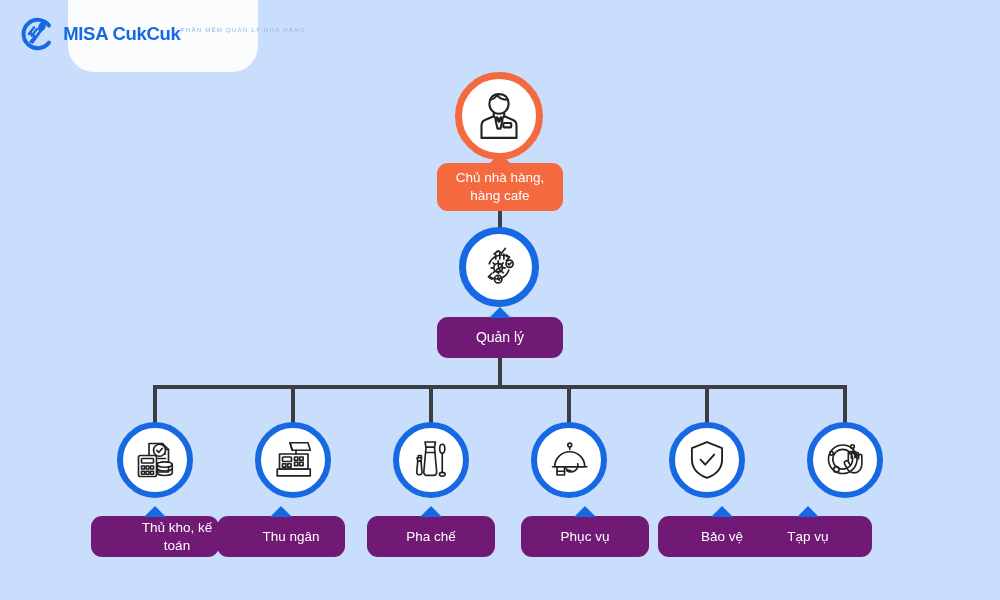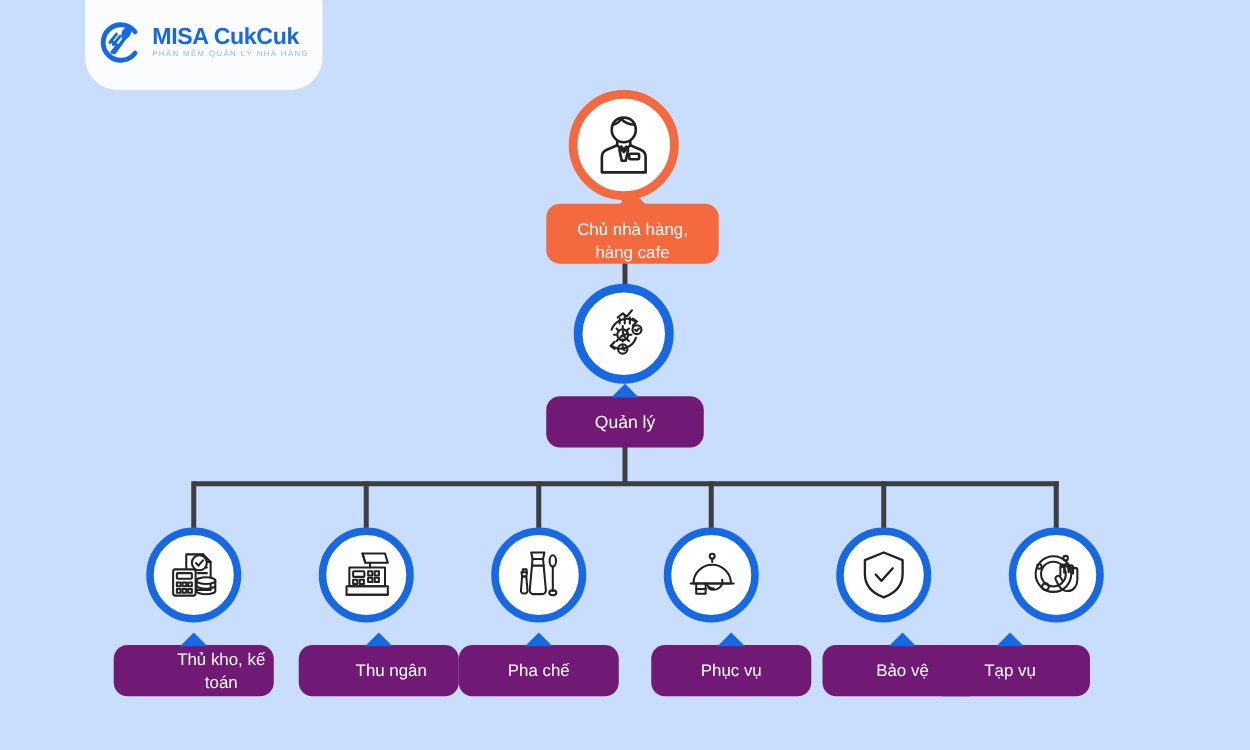--- a/index.html
+++ b/index.html
@@ -37,21 +37,21 @@
     position: absolute;
     top: 0;
     width: 16px;
     height: 16px;
     background: #c9ddfc;
   }
   .logo-chip::before { left: -16px; border-top-right-radius: 14px; box-shadow: 6px -6px 0 0 #fbfcfe; }
   .logo-chip::after  { right: -16px; border-top-left-radius: 14px; box-shadow: -6px -6px 0 0 #fbfcfe; }
 
   .logo-mark { width: 34px; height: 34px; flex: 0 0 34px; }
-  .logo-text { display: flex; flex-direction: column; justify-content: center; }
+  .logo-text { display: flex; justify-content: center; }
   .logo-title {
     font-size: 18.5px;
     font-weight: bold;
     color: #1668e3;
     letter-spacing: -0.3px;
     line-height: 1.05;
     white-space: nowrap;
   }
   .logo-sub {
     font-size: 6.2px;
@@ -109,21 +109,21 @@
     transform: translateX(-50%);
     width: 0; height: 0;
     border-left: 11px solid transparent;
     border-right: 11px solid transparent;
   }
   .bubble-orange { background: #f4693d; }
   .bubble-orange .notch { border-bottom: 11px solid #f4693d; }
   .bubble-blue { background: #701a75; }
   .bubble-blue .notch { border-bottom: 11px solid #1668e3; }
 
-  .bubble-top  { left: 437px; top: 163px; width: 138px; height: 48px; font-size: 13.5px; align-items: flex-end; }
+  .bubble-top  { left: 437px; top: 163px; width: 126px; height: 48px; font-size: 13.5px; }
   .bubble-mid  { left: 437px; top: 317px; width: 126px; height: 41px; font-size: 14px; }
   .bubble-leaf { top: 516px; width: 128px; height: 41px; font-size: 13.5px; }
 </style>
 </head>
 <body>
 
 <div class="logo-chip">
   <span class="logo-mark">
     <svg viewBox="0 0 48 48" width="34" height="34">
       <path d="M41 12 A20 20 0 1 0 41 36" fill="none" stroke="#1668e3" stroke-width="5.5" stroke-linecap="round"></path>
@@ -234,21 +234,21 @@
         <rect x="41" y="28" width="4.5" height="4.5"></rect>
       <rect x="34" y="35" width="4.5" height="4.5"></rect>
         <rect x="41" y="35" width="4.5" height="4.5"></rect>
       <rect x="18" y="37" width="4.5" height="4.5"></rect>
         <rect x="25" y="37" width="4.5" height="4.5"></rect>
       <path d="M11 44h44v9H11z"></path>
       <path d="M11 53h44"></path>
     </svg>
   </span>
 </div>
-<div class="bubble bubble-blue bubble-leaf" style="left:239px;padding-left:20px;">
+<div class="bubble bubble-blue bubble-leaf" style="left:217px;padding-left:20px;">
   <span class="notch"></span>
   <span>Thu ngân</span>
 </div>
 
 <div class="node-circle circle-leaf" style="left:393px; top:422px;">
   <span>
     <svg viewBox="0 0 64 64" width="48" height="48" fill="none" stroke="#222" stroke-width="2.2" stroke-linecap="round" stroke-linejoin="round">
       <path d="M24 8h14l-1.4 7H25.4z"></path>
       <path d="M25.4 15h11.2l3 33c.2 2.4-1.6 4.4-4 4.4h-9.2c-2.4 0-4.2-2-4-4.4z"></path>
       <path d="M25 22h12.2"></path>

